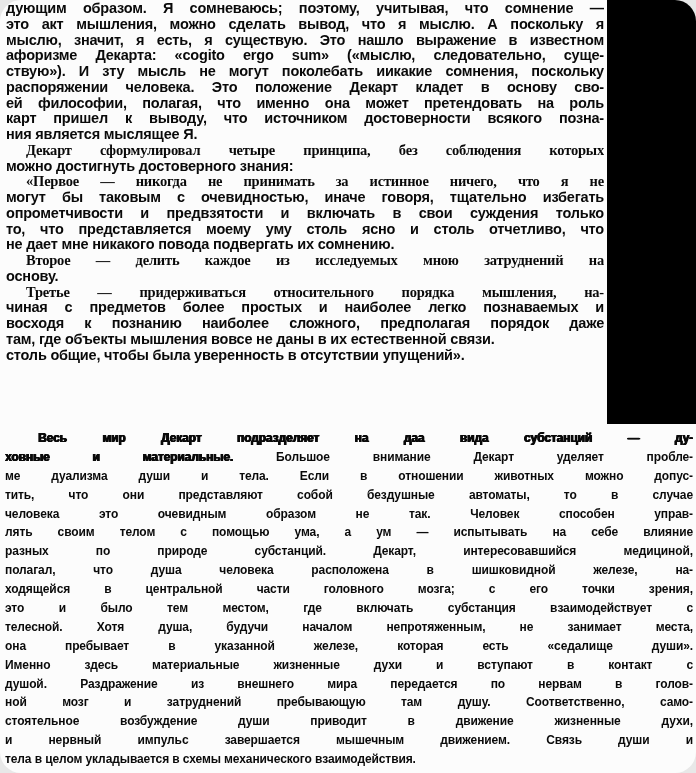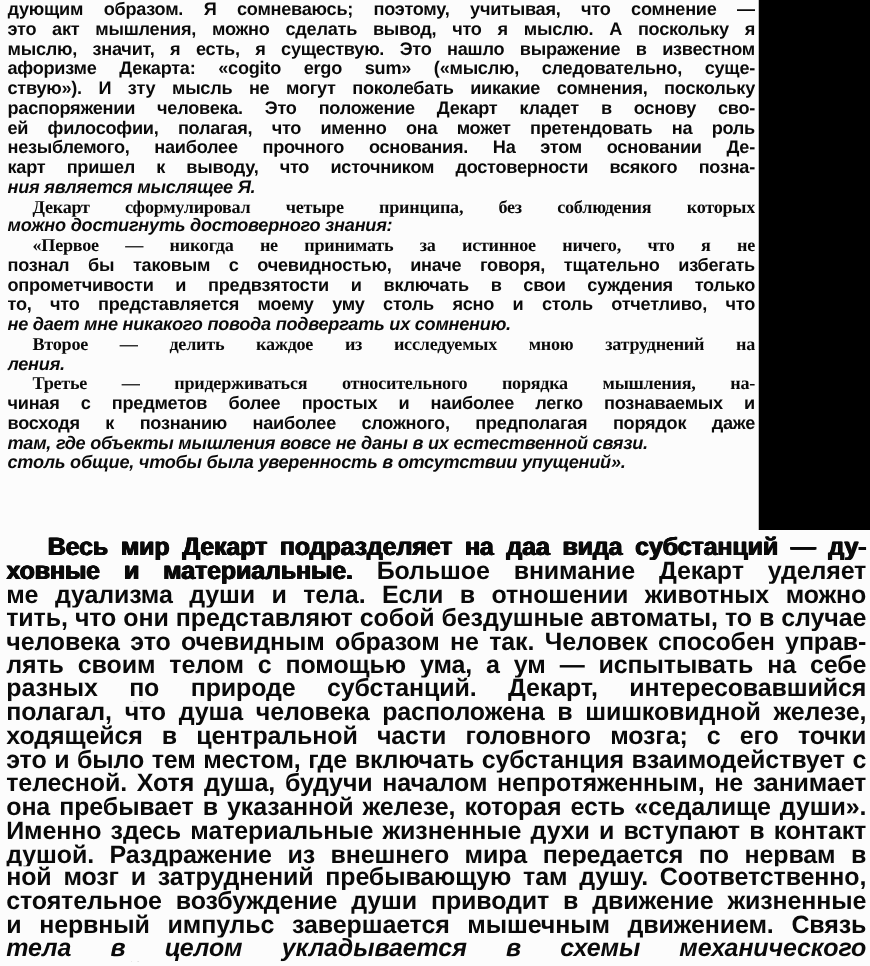--- a/index.html
+++ b/index.html
@@ -1,65 +1,64 @@
 <!DOCTYPE html>
 <html><head>
 <meta charset="utf-8">
 <style>
   html,body{margin:0;padding:0;background:#e8e8e8;}
   #page{
     position:relative;width:696px;height:773px;margin:0 auto;
     background:#fcfcfc;overflow:hidden;
-    font-family:"Liberation Sans",sans-serif;color:#0a0a0a;
+    font-family:"Liberation Sans",sans-serif;color:#0a0a0a;border-radius:21px;
   }
   .line{
     text-align:justify;
     text-align-last:justify;
     overflow:hidden;
   }
-  .line.end{text-align-last:left;font-style:italic;}
+  .line.end{text-align-last:left;}
   #top-block{
     position:absolute;left:6px;top:1px;width:598px;height:422px;
     overflow:hidden;font-size:14.5px;font-weight:700;letter-spacing:-0.2px;
   }
   #top-block .line{height:15.75px;line-height:15.75px;}
   #top-block .line.indent{padding-left:20px;font-family:Liberation Serif, serif;}
   #bottom-block{
     position:absolute;left:5px;top:429px;width:688px;height:344px;
-    overflow:hidden;font-size:20px;font-weight:700;letter-spacing:-0.1px;
+    overflow:hidden;font-size:12px;font-weight:700;letter-spacing:-0.1px;
   }
   #bottom-block .line{height:18.9px;line-height:18.9px;}
   #bottom-block .line.indent{padding-left:33px;}
   .xb{text-shadow:0.7px 0 0 currentColor,-0.35px 0 0 currentColor,0 0.3px 0 currentColor;}
   #black-bar{position:absolute;background:#000;}
 </style>
 </head>
 <body>
 
 <div id="page">
   <div id="top-block">
       <div class="line"><span>дующим образом. Я сомневаюсь; поэтому, учитывая, что сомнение —</span></div>
       <div class="line"><span>это акт мышления, можно сделать вывод, что я мыслю. А поскольку я</span></div>
       <div class="line"><span>мыслю, значит, я есть, я существую. Это нашло выражение в известном</span></div>
       <div class="line"><span>афоризме Декарта: «cogito ergo sum» («мыслю, следовательно, суще-</span></div>
       <div class="line"><span>ствую»). И зту мысль не могут поколебать иикакие сомнения, поскольку</span></div>
       <div class="line"><span>распоряжении человека. Это положение Декарт кладет в основу сво-</span></div>
       <div class="line"><span>ей философии, полагая, что именно она может претендовать на роль</span></div>
-      <div class="line"><span>незыблемого, наиболее прочного основания. На этом основании Де-</span></div>
       <div class="line"><span>карт пришел к выводу, что источником достоверности всякого позна-</span></div>
       <div class="line end"><span>ния является мыслящее Я.</span></div>
       <div class="line indent"><span>Декарт сформулировал четыре принципа, без соблюдения которых</span></div>
       <div class="line end"><span>можно  достигнуть  достоверного  знания:</span></div>
       <div class="line indent"><span>«Первое — никогда не принимать за истинное ничего, что я не</span></div>
-      <div class="line"><span>познал бы таковым с очевидностью, иначе говоря, тщательно избегать</span></div>
+      <div class="line"><span>могут бы таковым с очевидностью, иначе говоря, тщательно избегать</span></div>
       <div class="line"><span>опрометчивости и предвзятости и включать в свои суждения только</span></div>
       <div class="line"><span>то, что представляется моему уму столь ясно и столь отчетливо, что</span></div>
       <div class="line end"><span>не дает мне никакого повода подвергать их сомнению.</span></div>
       <div class="line indent"><span>Второе — делить каждое из исследуемых мною затруднений на</span></div>
-      <div class="line end"><span>ления.</span></div>
+      <div class="line end"><span>основу.</span></div>
       <div class="line indent"><span>Третье — придерживаться относительного порядка мышления, на-</span></div>
       <div class="line"><span>чиная с предметов более простых и наиболее легко познаваемых и</span></div>
       <div class="line"><span>восходя к познанию наиболее сложного, предполагая порядок даже</span></div>
       <div class="line end"><span>там, где объекты мышления вовсе не даны в их естественной связи.</span></div>
       <div class="line end"><span>столь общие, чтобы была уверенность в отсутствии упущений».</span></div>
     </div>
   <div id="bottom-block">
       <div class="line indent"><span class="xb">Весь мир Декарт подразделяет на даа вида субстанций — ду-</span></div>
       <div class="line"><span class="xb">ховные и материальные.</span><span> Большое внимание Декарт уделяет пробле-</span></div>
       <div class="line"><span>ме дуализма души и тела. Если в отношении животных можно допус-</span></div>

